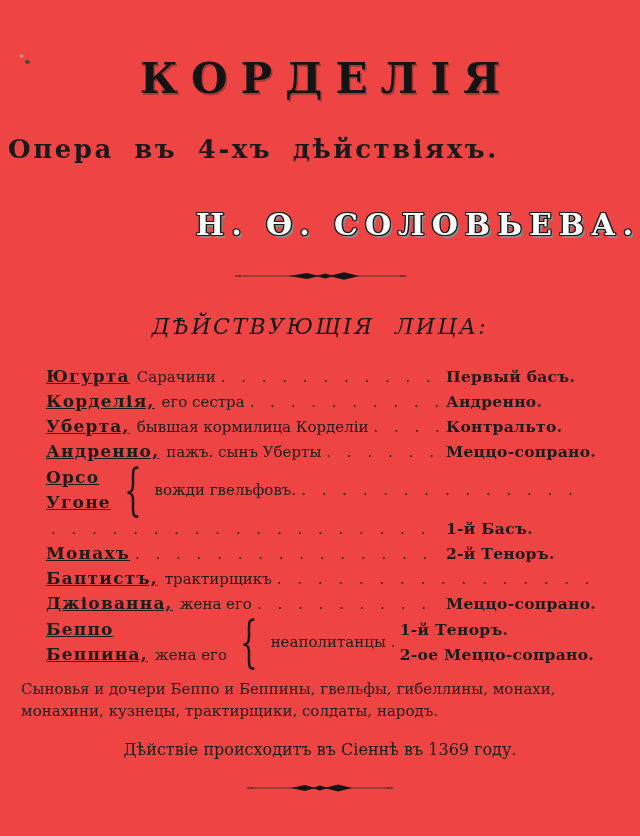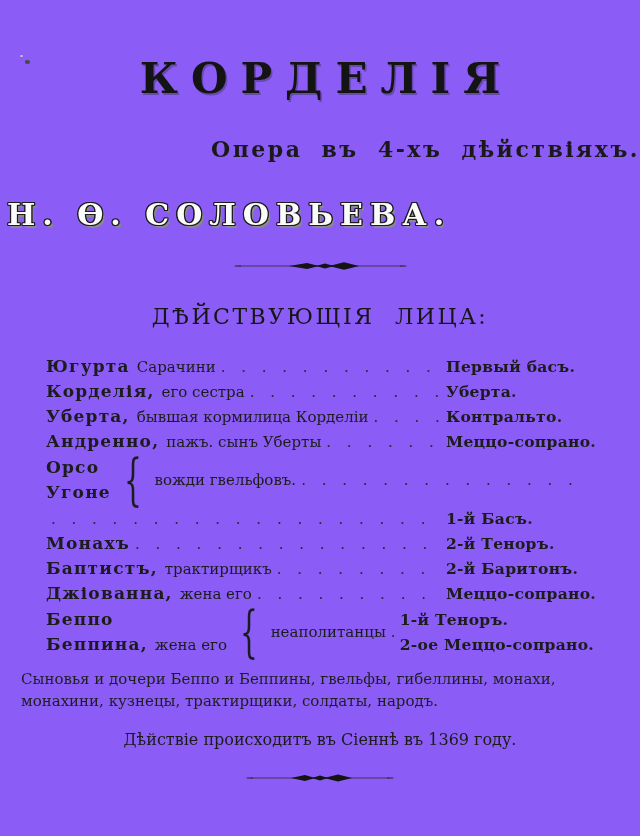--- a/index.html
+++ b/index.html
@@ -5,57 +5,57 @@
   html,body{margin:0;padding:0;}
   body{
     width:640px;height:836px;
     background:#f4f4f2;
     font-family:"DejaVu Serif","Liberation Serif",serif;
     color:#1c1c1c;
     position:relative;overflow:hidden;
   }
   .page{
     position:absolute;inset:0;
-    background:#8b5cf6;
+    background:#ef4444;
   }
   .speck{position:absolute;left:25px;top:60px;width:5px;height:4px;background:#4a4a4a;border-radius:40% 60% 50% 50%;}
   .speck2{position:absolute;left:20px;top:55px;width:3px;height:2px;background:#c9c9c9;border-radius:50%;}
 
   .title{
     margin:50px 0 0;text-align:center;
     font-size:42px;line-height:58px;font-weight:bold;
     letter-spacing:13px;text-indent:13px;
     color:#141414;
     text-shadow:1.5px 1.5px 0 rgba(40,40,40,.35);
   }
   .subtitle{
-    margin-top:24px;text-align:right;
-    font-size:22px;line-height:34px;font-weight:bold;
-    letter-spacing:2.5px;word-spacing:9px;color:#1a1a1a;
+    margin-top:24px;text-align:left;
+    font-size:26px;line-height:34px;font-weight:bold;
+    letter-spacing:2.5px;word-spacing:9px;color:#1a1a1a;padding-left:8px;
   }
   .author{
-    margin-top:30px;text-align:left;
+    margin-top:40px;text-align:right;
     font-size:30px;line-height:38px;font-weight:bold;
     letter-spacing:7px;text-indent:7px;
     color:#fbfbfb;
     text-shadow:
       -1.3px 0 #1d1d1d, 1.3px 0 #1d1d1d, 0 -1.3px #1d1d1d, 0 1.3px #1d1d1d,
       -1px -1px #1d1d1d, 1px -1px #1d1d1d, -1px 1px #1d1d1d, 1px 1px #1d1d1d,
       2.6px 2.6px 0 #8a8a8a;
   }
   .divider{display:flex;justify-content:center;margin-top:26px;height:12px;}
   .divider.bottom{margin-top:22px;}
   .cast-heading{
     margin:32px 0 0;text-align:center;
     font-size:22px;line-height:26px;font-weight:normal;
-    letter-spacing:2.5px;word-spacing:11px;color:#161616;
+    letter-spacing:2.5px;word-spacing:11px;color:#161616;font-style:italic;
   }
   .cast{margin:24px 46px 0;}
   .row{display:flex;align-items:baseline;height:25px;line-height:25px;}
-  .nm{font-weight:bold;font-size:17px;letter-spacing:1.2px;white-space:nowrap;}
+  .nm{font-weight:bold;font-size:17px;letter-spacing:1.2px;white-space:nowrap;text-decoration:underline;}
   .ds{font-size:15px;margin-left:7px;white-space:nowrap;}
   .ds:empty{margin-left:0;}
   .leader{flex:1 1 auto;overflow:hidden;white-space:nowrap;margin:0 6px 0 5px;color:#2a2a2a;font-size:15px;}
   .leader::after{content:". . . . . . . . . . . . . . . . . . . . . . . . . . . . . . ";word-spacing:11px;}
   .vc{font-weight:bold;font-size:15.5px;flex:0 0 148px;width:148px;white-space:nowrap;letter-spacing:.3px;}
   .grow{display:flex;align-items:center;height:52px;}
   .gnames{display:flex;flex-direction:column;justify-content:space-between;height:50px;}
   .gline{display:flex;align-items:baseline;height:25px;line-height:25px;}
   .brace{flex:0 0 auto;margin:0 2px 0 4px;}
   .brace::before{
@@ -100,21 +100,21 @@
       <span class="nm">Югурта</span>
       <span class="ds">Сарачини</span>
       <span class="leader"></span>
       <span class="vc">Первый басъ.</span>
     </div>
 
     <div class="row">
       <span class="nm">Корделія,</span>
       <span class="ds">его сестра</span>
       <span class="leader"></span>
-      <span class="vc">Уберта.</span>
+      <span class="vc">Андренно.</span>
     </div>
 
     <div class="row">
       <span class="nm">Уберта,</span>
       <span class="ds">бывшая кормилица Корделіи</span>
       <span class="leader"></span>
       <span class="vc">Контральто.</span>
     </div>
 
     <div class="row">
@@ -152,21 +152,20 @@
       <span class="nm">Монахъ</span>
       <span class="ds"></span>
       <span class="leader"></span>
       <span class="vc">2-й Теноръ.</span>
     </div>
 
     <div class="row">
       <span class="nm">Баптистъ,</span>
       <span class="ds">трактирщикъ</span>
       <span class="leader"></span>
-      <span class="vc">2-й Баритонъ.</span>
     </div>
 
     <div class="row">
       <span class="nm">Джіованна,</span>
       <span class="ds">жена его</span>
       <span class="leader"></span>
       <span class="vc">Меццо-сопрано.</span>
     </div>
 
     <div class="grow">

